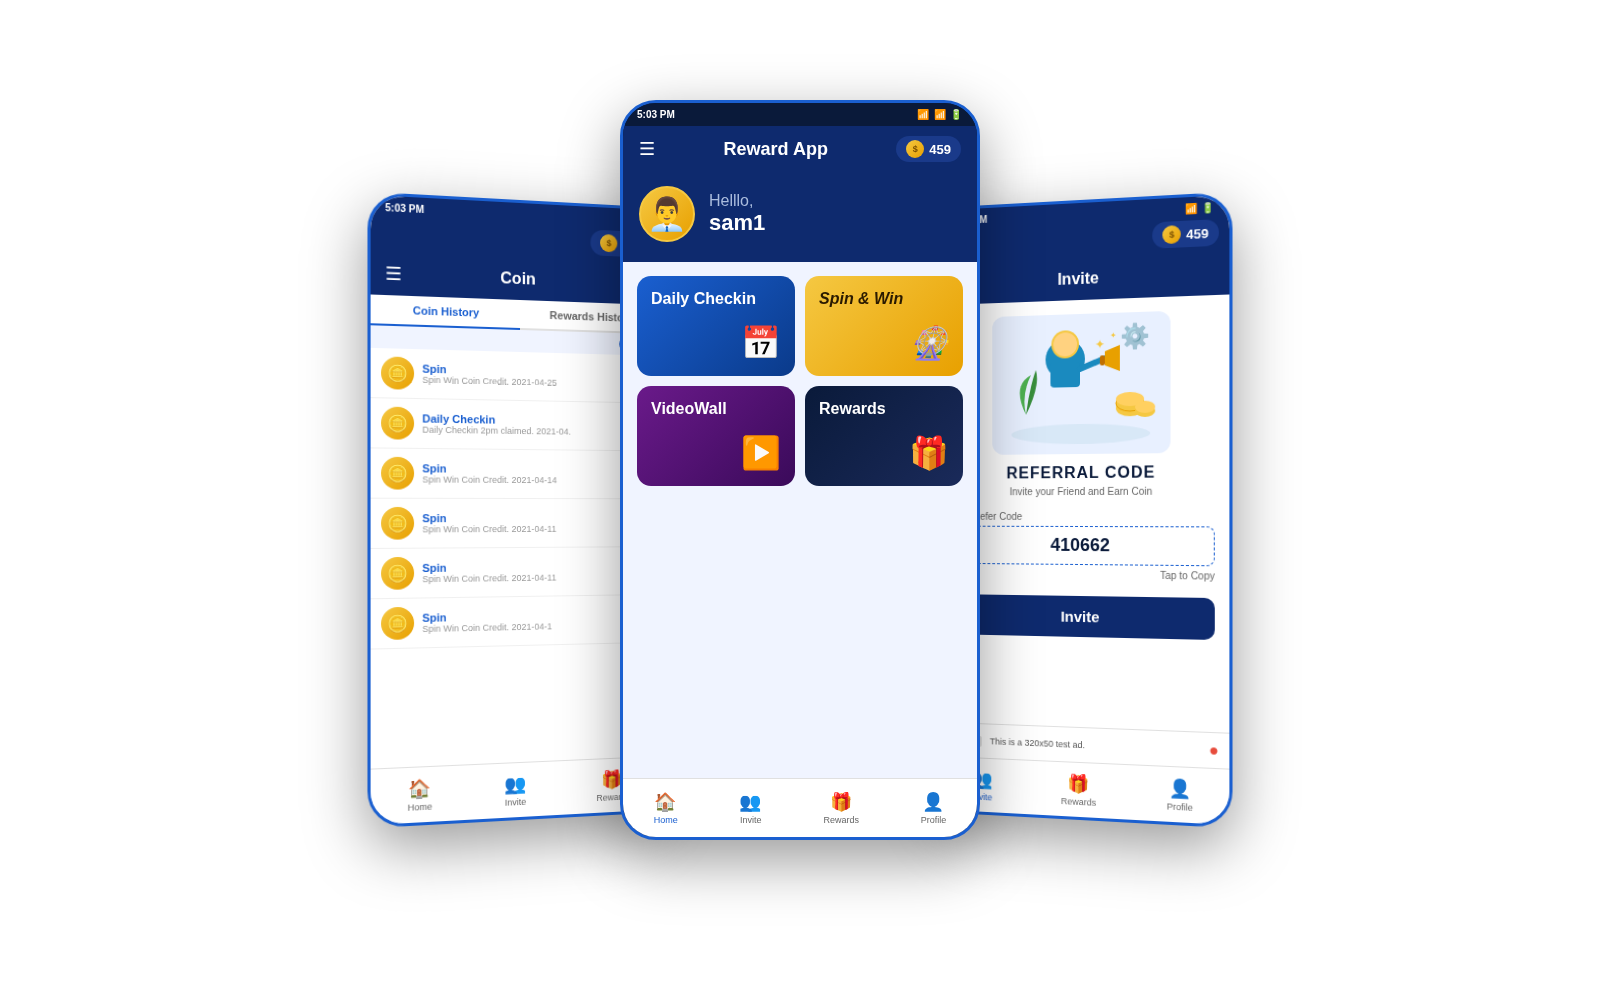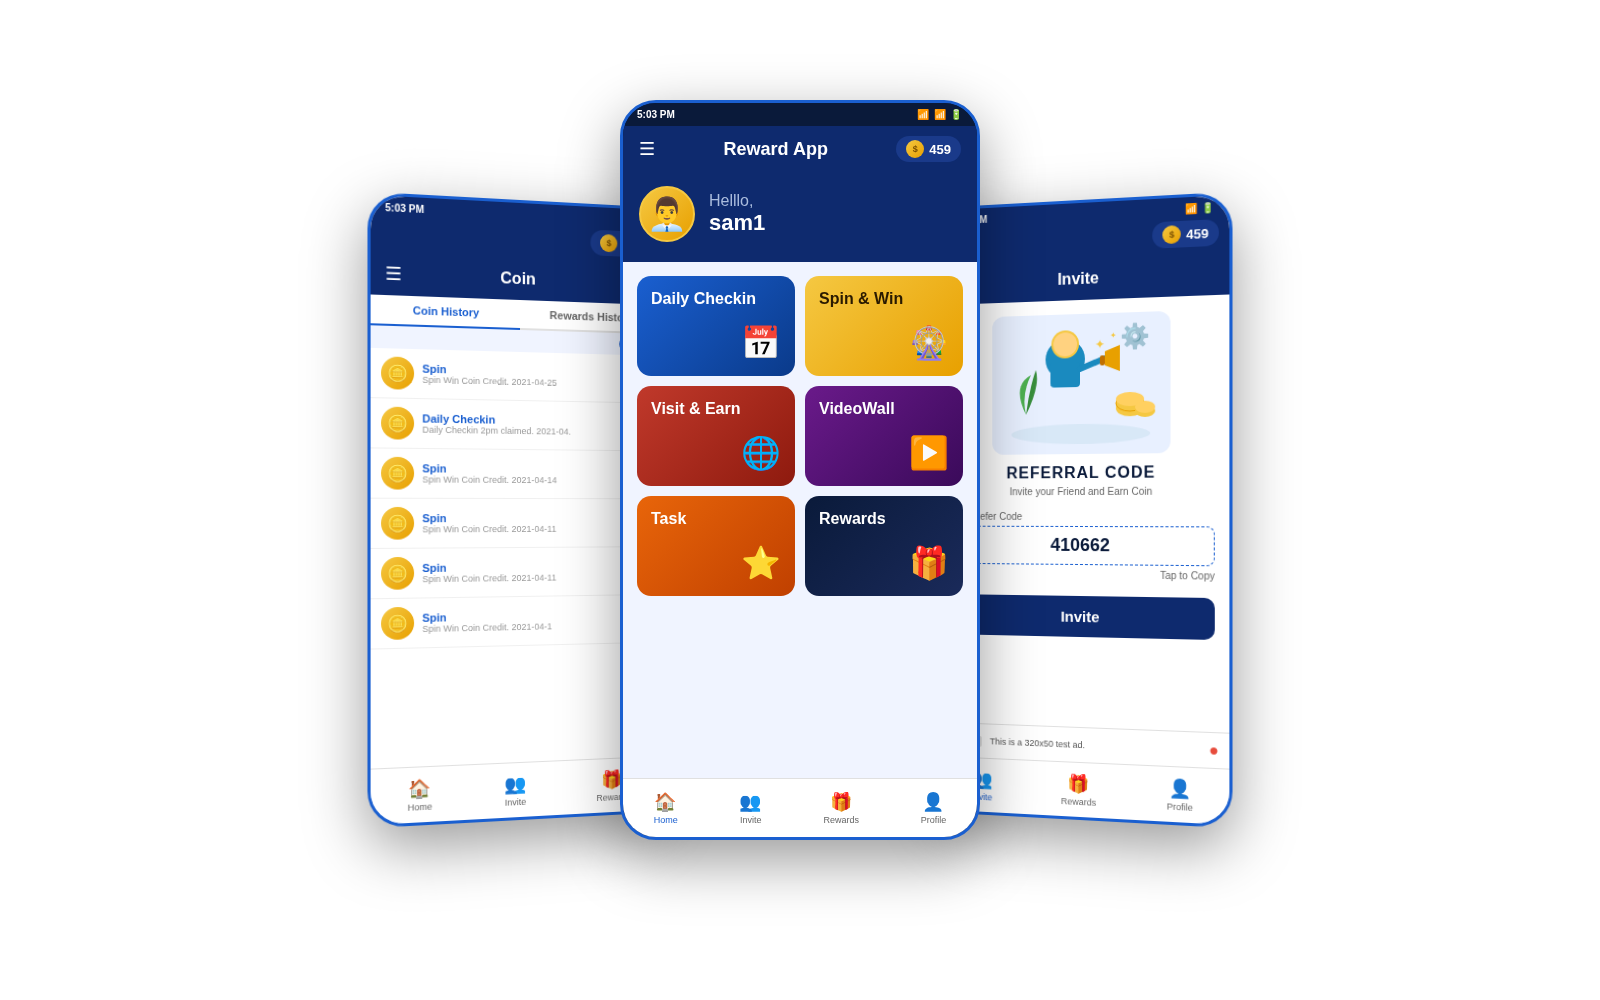--- a/index.html
+++ b/index.html
@@ -194,21 +194,21 @@
       z-index: 1;
     }
 
     .menu-card .card-icon {
       font-size: 32px;
       text-align: right;
       z-index: 1;
     }
 
     .card-daily { background: linear-gradient(135deg, #1a5fd0, #0a3a8a); }
-    .card-spin { background: linear-gradient(135deg, #f5c842, #e8a000); }
+    .card-spin { background: linear-gradient(135deg, #f5c842, #e8a000); font-style: italic; }
     .card-visit { background: linear-gradient(135deg, #c0392b, #8e1a0e); }
     .card-video { background: linear-gradient(135deg, #6a1a8a, #3a0a5a); justify-content: space-between; }
     .card-task { background: linear-gradient(135deg, #e8650a, #c04000); }
     .card-rewards { background: linear-gradient(135deg, #0a1a3a, #1a2a5a); }
 
     .center-bottom-nav {
       background: white;
       display: flex;
       justify-content: space-around;
       padding: 8px 0;
@@ -629,34 +629,26 @@
       <div class="menu-card card-daily">
         <span class="card-title">Daily Checkin</span>
         <span class="card-icon">📅</span>
       </div>
 
       <div class="menu-card card-spin">
         <span class="card-title" style="color:#2a1a00;">Spin &amp; Win</span>
         <span class="card-icon">🎡</span>
       </div>
 
-      <div class="menu-card card-visit">
-        <span class="card-title">Visit &amp; Earn</span>
-        <span class="card-icon">🌐</span>
-      </div>
 
       <div class="menu-card card-video">
         <span class="card-title">VideoWall</span>
         <span class="card-icon">▶️</span>
       </div>
 
-      <div class="menu-card card-task">
-        <span class="card-title">Task</span>
-        <span class="card-icon">⭐</span>
-      </div>
 
       <div class="menu-card card-rewards">
         <span class="card-title">Rewards</span>
         <span class="card-icon">🎁</span>
       </div>
     </div>
 
     <div class="center-bottom-nav">
       <div class="bottom-nav-item active">
         <span class="nav-icon">🏠</span>

